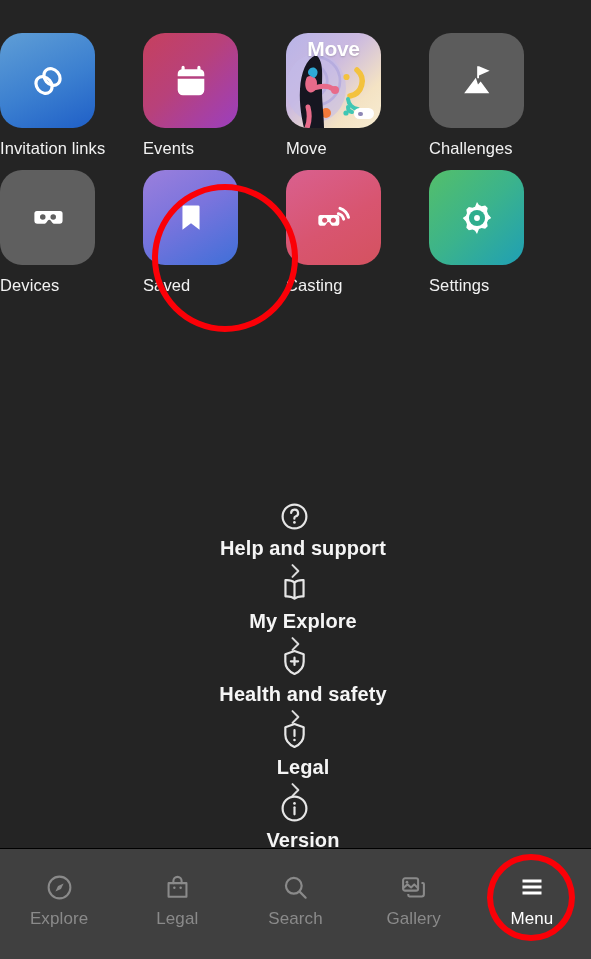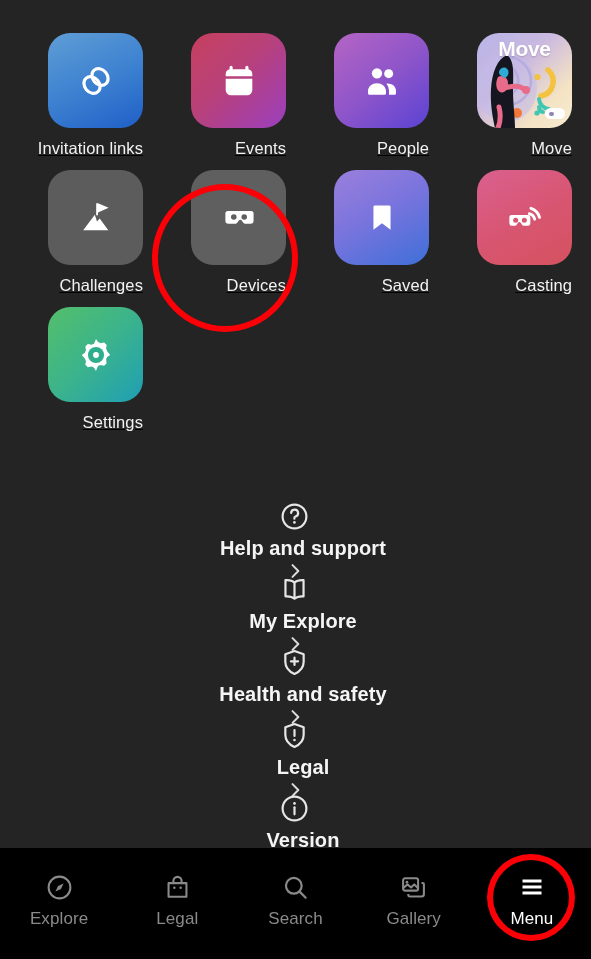--- a/index.html
+++ b/index.html
@@ -23,23 +23,22 @@
     left:0; top:0;
     width:591px;
     padding:33px 0 0 0;
     display:flex;
     flex-wrap:wrap;
   }
   .tile-cell {
     width:143px;
     display:flex;
     flex-direction:column;
-    align-items:flex-end;
+    align-items:flex-start;
     margin-bottom:12px;
-    text-decoration:underline;
   }
   .tile {
     width:95px; height:95px;
     border-radius:22px;
     display:flex;
     align-items:center;
     justify-content:center;
     position:relative;
     overflow:hidden;
   }
@@ -113,21 +112,21 @@
   .row-stack { display:flex; flex-direction:column; flex:1; margin-left:17px; }
   .row-sub {
     font-size:20px; font-weight:bold; color:#f5f5f5;
     margin-top:3px;
   }
 
   
   .navbar {
     position:absolute; left:0; bottom:0;
     width:591px; height:111px;
-    background:#000000;
+    background:#404040;
     display:flex;
     border-top:1px solid #000;
   }
   .nav-item {
     flex:1;
     display:flex;
     flex-direction:column;
     align-items:center;
     justify-content:flex-start;
     padding-top:21px;
@@ -177,33 +176,20 @@
         <span>
           <svg width="38" height="38" viewBox="0 0 24 24" fill="#fff">
             <path d="M7 2.4a1 1 0 0 1 1 1v1.1h8V3.4a1 1 0 1 1 2 0v1.15A3.3 3.3 0 0 1 20.4 7.8v1.2H3.6V7.8A3.3 3.3 0 0 1 6 4.55V3.4a1 1 0 0 1 1-1z"></path>
             <path d="M3.6 10.6h16.8v7.1a3.3 3.3 0 0 1-3.3 3.3H6.9a3.3 3.3 0 0 1-3.3-3.3v-7.1z"></path>
           </svg>
         </span>
       </div>
       <div class="tile-label">Events</div>
     </div>
 
-    <div class="tile-cell">
-      <div class="tile g-people">
-        <span>
-          <svg width="40" height="40" viewBox="0 0 24 24" fill="#fff">
-            <circle cx="9" cy="7.4" r="3.1"></circle>
-            <circle cx="16" cy="7.6" r="2.7"></circle>
-            <path d="M3.6 18.2c0-3.1 2.5-4.9 5.4-4.9s5.4 1.8 5.4 4.9v1.1a.9.9 0 0 1-.9.9H4.5a.9.9 0 0 1-.9-.9v-1.1z"></path>
-            <path d="M15.2 13.5c2.7.1 5.2 1.4 5.2 4.5v1.3a.9.9 0 0 1-.9.9h-3.3v-2c0-1.9-.6-3.5-1.6-4.6z"></path>
-          </svg>
-        </span>
-      </div>
-      <div class="tile-label">People</div>
-    </div>
 
     <div class="tile-cell">
       <div class="tile g-move">
         <div class="move-art">
           <svg width="95" height="95" viewBox="0 0 95 95">
             <defs>
               <clipPath id="tileclip">
                   <rect x="0" y="0" width="95" height="95" rx="22"></rect>
                 </clipPath>
             </defs>

